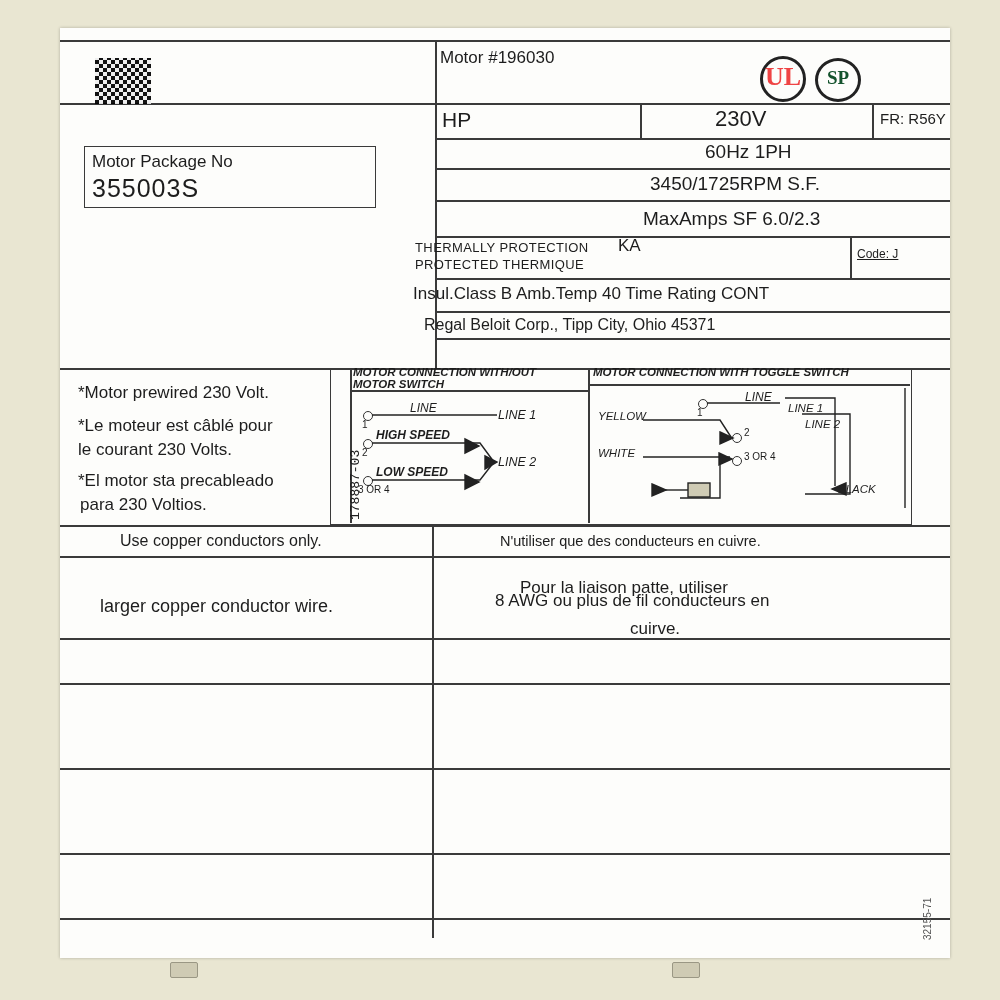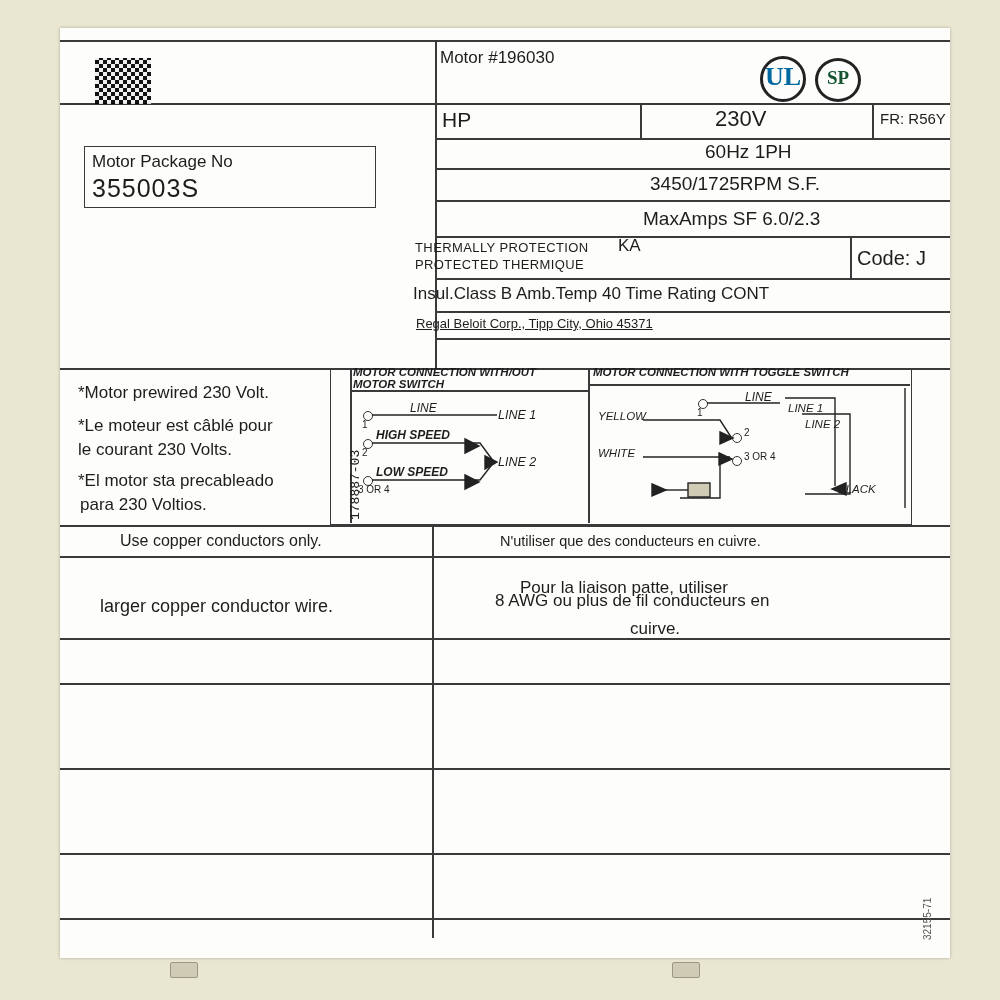--- a/index.html
+++ b/index.html
@@ -26,21 +26,21 @@
     background:
       repeating-linear-gradient(90deg,#111 0 4px,#fff 4px 8px),
       repeating-linear-gradient(0deg,#111 0 4px,#fff 4px 8px);
     background-blend-mode:difference;
     opacity:.92;
   }
   
   #ul{
     position:absolute;left:700px;top:28px;width:40px;height:40px;
     border:3px solid #222;border-radius:50%;
-    font-weight:bold;font-size:26px;text-align:center;line-height:36px;color:#0369a1;
+    font-weight:bold;font-size:26px;text-align:center;line-height:36px;color:#ef4444;
     font-family:"Liberation Serif",serif;
   }
   #csa{
     position:absolute;left:755px;top:30px;width:40px;height:38px;
     border:3px solid #222;border-radius:50%;
     font-weight:bold;font-size:19px;text-align:center;line-height:34px;color:#14532d;
     font-family:"Liberation Serif",serif;
   }
   .pkgbox{
     position:absolute;left:24px;top:118px;width:290px;height:60px;border:1.5px solid #3a3a3a;
@@ -81,23 +81,23 @@
   <div class="tx" style="left:382px;top:80px;font-size:21px;font-weight:normal;">HP</div>
   <div class="tx" style="left:655px;top:78px;font-size:22px;">230V</div>
   <div class="tx" style="left:820px;top:82px;font-size:15px;">FR: R56Y</div>
   <div class="tx" style="left:645px;top:113px;font-size:19px;">60Hz 1PH</div>
   <div class="tx" style="left:590px;top:145px;font-size:19px;">3450/1725RPM  S.F.</div>
   <div class="tx" style="left:583px;top:180px;font-size:19px;">MaxAmps SF 6.0/2.3</div>
 
   <div class="tx" style="left:355px;top:212px;font-size:13px;letter-spacing:.4px;">THERMALLY PROTECTION</div>
   <div class="tx" style="left:355px;top:229px;font-size:13px;letter-spacing:.4px;">PROTECTED THERMIQUE</div>
   <div class="tx" style="left:558px;top:208px;font-size:17px;">KA</div>
-  <div class="tx" style="left:797px;top:219px;font-size:20px;">Code: J</div>
+  <div class="tx" style="left:797px;top:219px;font-size:12px;text-decoration:underline;">Code: J</div>
   <div class="tx" style="left:353px;top:256px;font-size:17px;">Insul.Class B  Amb.Temp 40  Time Rating CONT</div>
-  <div class="tx" style="left:356px;top:288px;font-size:13px;text-decoration:underline;">Regal Beloit Corp., Tipp City, Ohio 45371</div>
+  <div class="tx" style="left:364px;top:288px;font-size:16px;">Regal Beloit Corp., Tipp City, Ohio 45371</div>
 
   <div class="pkgbox"></div>
   <div class="tx" style="left:32px;top:124px;font-size:17px;">Motor Package No</div>
   <div class="tx" style="left:32px;top:146px;font-size:25px;letter-spacing:1px;">355003S</div>
 
   <div class="tx" style="left:18px;top:355px;font-size:17px;">*Motor prewired 230 Volt.</div>
   <div class="tx" style="left:18px;top:388px;font-size:17px;">*Le moteur est câblé pour</div>
   <div class="tx" style="left:18px;top:412px;font-size:17px;">le courant 230 Volts.</div>
   <div class="tx" style="left:18px;top:443px;font-size:17px;">*El motor sta precableado</div>
   <div class="tx" style="left:20px;top:467px;font-size:17px;">para 230 Voltios.</div>

